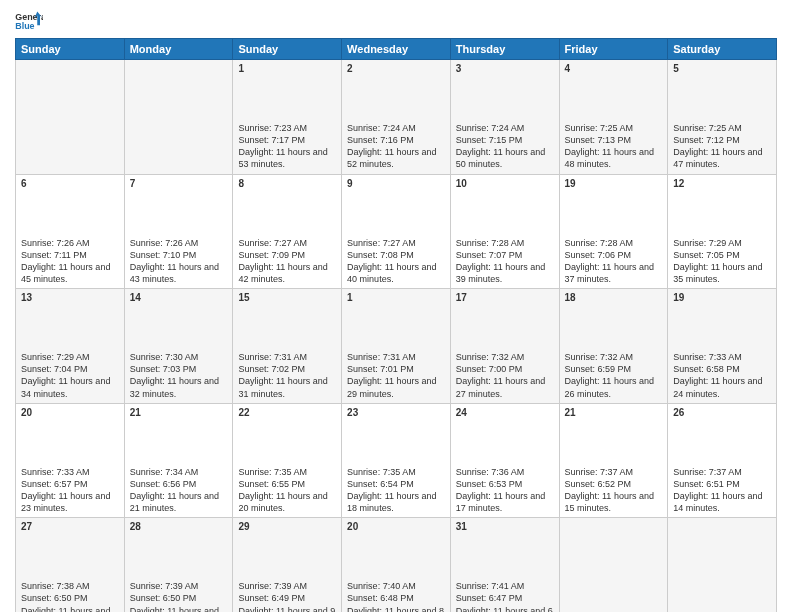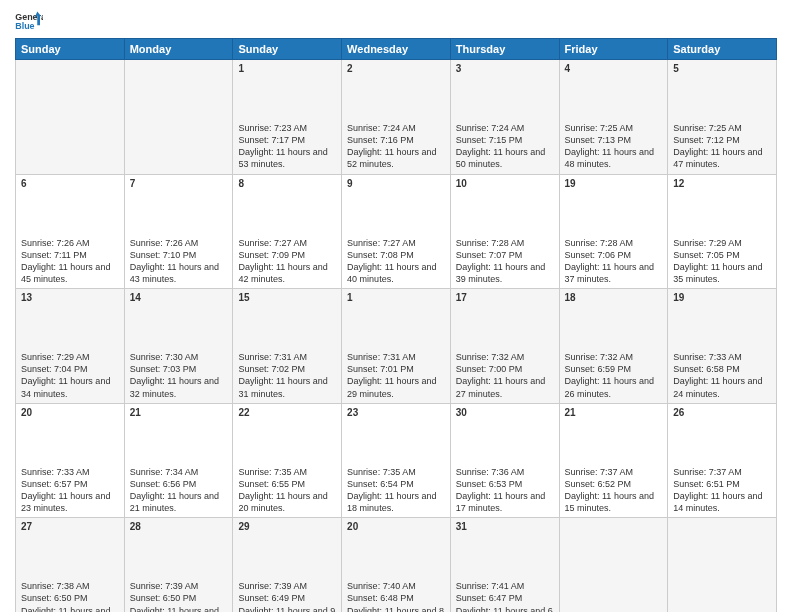--- a/index.html
+++ b/index.html
@@ -209,21 +209,21 @@
           </td>
           <td>
             <span class="day-num">22</span>
             <div class="day-info">Sunrise: 7:35 AM<br>Sunset: 6:55 PM<br>Daylight: 11 hours and 20 minutes.</div>
           </td>
           <td>
             <span class="day-num">23</span>
             <div class="day-info">Sunrise: 7:35 AM<br>Sunset: 6:54 PM<br>Daylight: 11 hours and 18 minutes.</div>
           </td>
           <td>
-            <span class="day-num">30</span>
+            <span class="day-num">24</span>
             <div class="day-info">Sunrise: 7:36 AM<br>Sunset: 6:53 PM<br>Daylight: 11 hours and 17 minutes.</div>
           </td>
           <td>
             <span class="day-num">21</span>
             <div class="day-info">Sunrise: 7:37 AM<br>Sunset: 6:52 PM<br>Daylight: 11 hours and 15 minutes.</div>
           </td>
           <td>
             <span class="day-num">26</span>
             <div class="day-info">Sunrise: 7:37 AM<br>Sunset: 6:51 PM<br>Daylight: 11 hours and 14 minutes.</div>
           </td>

